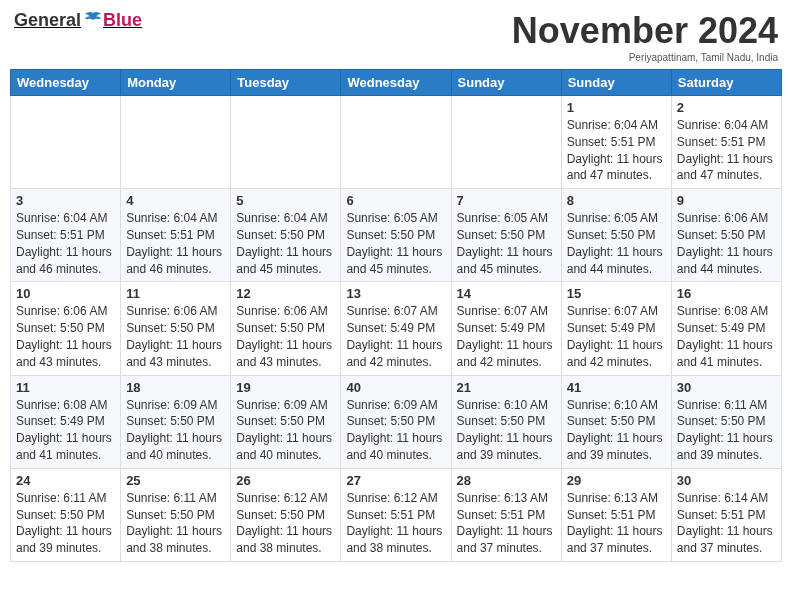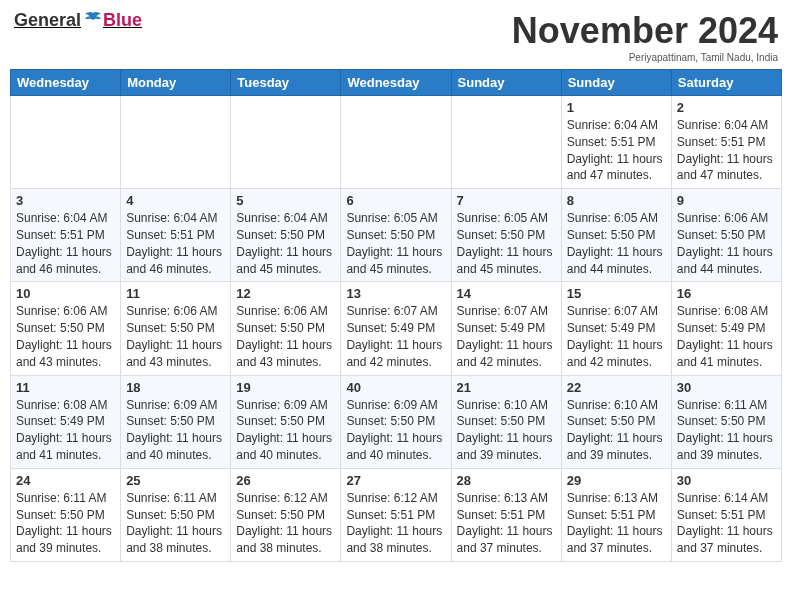--- a/index.html
+++ b/index.html
@@ -264,21 +264,21 @@
 and 40 minutes.</div>
         </td>
         <td>
           <div class="day-num">21</div>
           <div class="day-info" style="white-space: pre-line;">Sunrise: 6:10 AM
 Sunset: 5:50 PM
 Daylight: 11 hours
 and 39 minutes.</div>
         </td>
         <td>
-          <div class="day-num">22</div>
+          <div class="day-num">41</div>
           <div class="day-info" style="white-space: pre-line;">Sunrise: 6:10 AM
 Sunset: 5:50 PM
 Daylight: 11 hours
 and 39 minutes.</div>
         </td>
         <td>
           <div class="day-num">30</div>
           <div class="day-info" style="white-space: pre-line;">Sunrise: 6:11 AM
 Sunset: 5:50 PM
 Daylight: 11 hours

